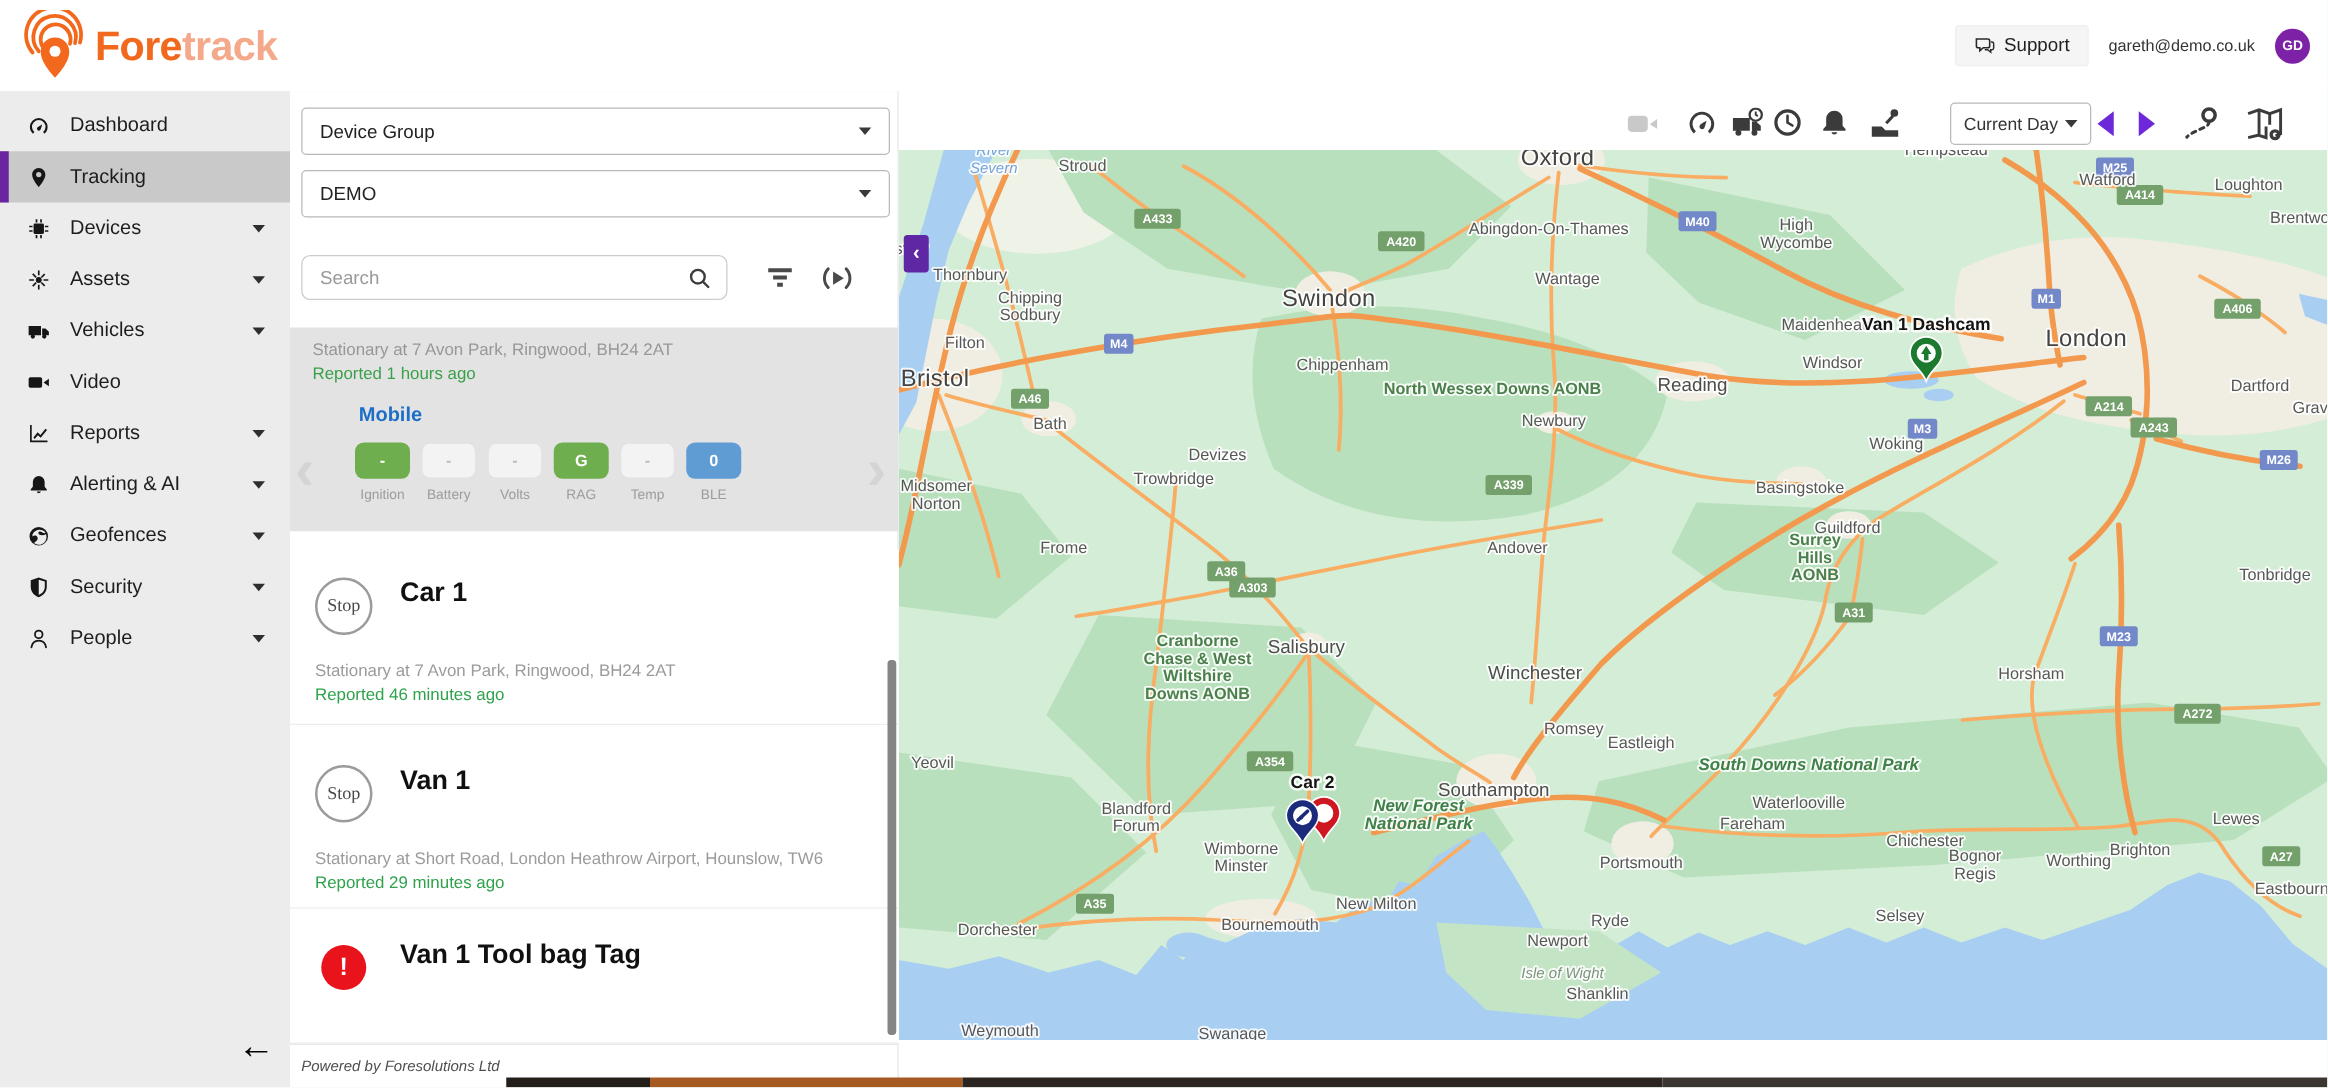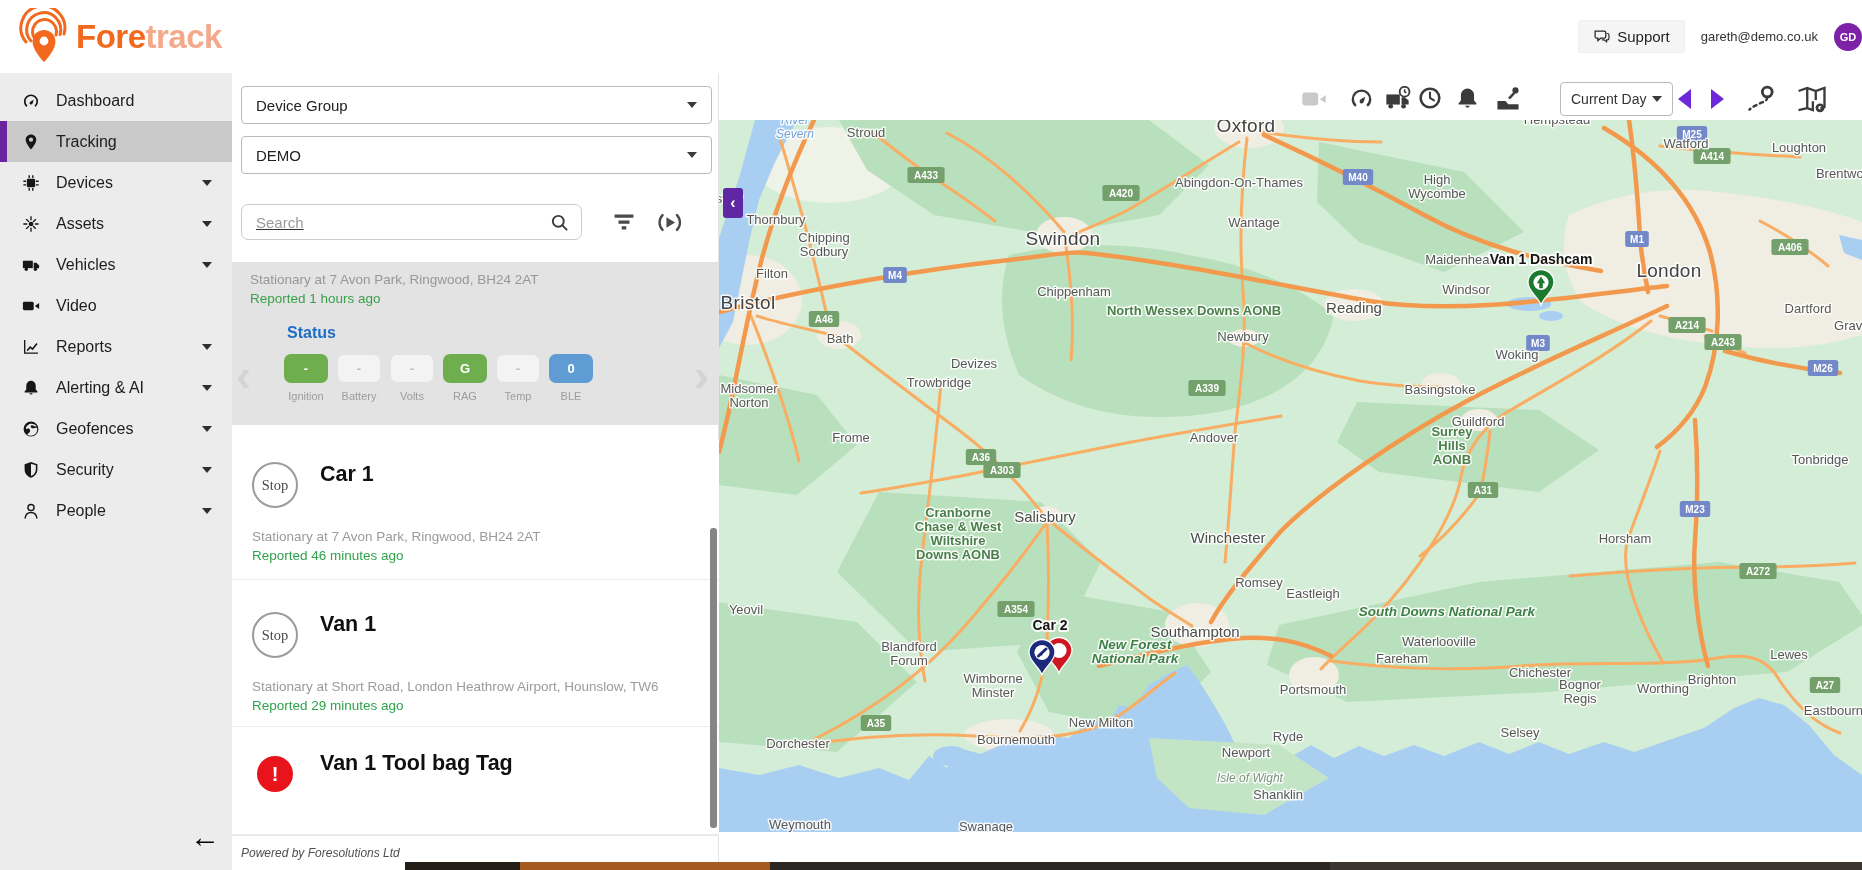--- a/index.html
+++ b/index.html
@@ -6,21 +6,21 @@
   #app{position:relative;width:1862px;height:870px;overflow:hidden;
        font-family:"Liberation Sans",sans-serif;background:#fff;}
 
   
   #header{position:absolute;left:0;top:0;width:1862px;height:73px;background:#fff;
           border-bottom:1px solid #ececec;display:flex;align-items:center;gap:11px;}
   #logo{display:flex;align-items:center;margin-left:16px;cursor:pointer;}
   #logo svg{display:block;}
   .brand{font-size:33px;font-weight:bold;letter-spacing:-0.5px;margin-left:4px;}
   .brand .b1{color:#f2691d;} .brand .b2{color:#f4a98b;}
-  #header-right{margin-left:auto;display:flex;align-items:center;gap:16px;}
+  #header-right{margin-left:auto;display:flex;align-items:center;gap:16px;padding-right:14px;}
   #support-btn{display:flex;align-items:center;gap:7px;background:#f5f5f5;border:1px solid #efefef;
           border-radius:3px;padding:7px 14px;font-size:15px;color:#1f1f1f;cursor:pointer;}
   #support-btn .ic{width:17px;height:17px;color:#2a2a2a;}
   #user-email{font-size:13px;color:#333;}
   #avatar{width:28px;height:28px;border-radius:50%;background:#7d22a7;color:#fff;font-size:11px;
           font-weight:bold;display:flex;align-items:center;justify-content:center;cursor:pointer;}
 
   
   #sidebar{position:absolute;left:0;top:73px;width:232px;height:797px;background:#ececec;}
   .sitem{position:relative;display:flex;align-items:center;height:41px;padding-left:22px;
@@ -37,21 +37,21 @@
   #panel{position:absolute;left:232px;top:73px;width:487px;height:797px;background:#fff;
          border-right:1px solid #e3e3e3;box-sizing:border-box;}
   .psel{position:absolute;left:9px;width:471px;height:38px;border:1px solid #b9b9b9;border-radius:4px;
         display:flex;align-items:center;justify-content:space-between;padding:0 14px;font-size:15px;
         color:#222;background:#fff;cursor:pointer;box-sizing:border-box;}
   #sel-group{top:13px;gap:29px;} #sel-account{top:63px;}
   .caret{width:0;height:0;border-left:5px solid transparent;border-right:5px solid transparent;
          border-top:6px solid #3a3a3a;}
   #search-box{position:absolute;left:9px;top:131px;width:341px;height:36px;border:1px solid #ccc;
         border-radius:7px;display:flex;align-items:center;padding:0 12px;box-sizing:border-box;}
-  #search-box input{border:none;outline:none;flex:1;font-size:15px;color:#333;font-family:inherit;background:transparent;text-decoration:underline;}
+  #search-box input{border:none;outline:none;flex:1;font-size:15px;color:#333;font-family:inherit;background:transparent;}
   #search-box input::placeholder{color:#9a9a9a;}
   #search-box .ic{width:19px;height:19px;color:#3c3c3c;}
   .tool-ic{position:absolute;width:28px;height:28px;color:#4a4a4a;cursor:pointer;}
   #filter-ic{left:379px;top:136px;} #broadcast-ic{left:424px;top:136px;}
 
   #status-card{position:absolute;left:0;top:189px;width:487px;height:163px;background:#e3e3e3;}
   #sc-addr{position:absolute;left:18px;top:10px;font-size:13.5px;color:#979797;}
   #sc-rep{position:absolute;left:18px;top:29px;font-size:13.5px;color:#3aa04a;}
   #sc-title{position:absolute;left:55px;top:62px;font-size:16px;font-weight:bold;color:#1e6ec8;}
   #sc-chips{position:absolute;left:52px;top:92px;display:flex;}
@@ -270,21 +270,21 @@
           <path d="M2.2 3.4h11.6v2H2.2zM4.6 7h6.8v2H4.6zM6.6 10.6h2.8v2H6.6z"></path>
         </svg></span>
     <span class="tool-ic" id="broadcast-ic"><svg viewBox="0 0 16 16" width="27" height="27" fill="currentColor">
           <path d="M6.2 4.9v6.2L11.3 8z"></path>
           <path d="M3.9 3.6a6.3 6.3 0 0 0 0 8.8M12.4 3.6a6.3 6.3 0 0 1 0 8.8" fill="none" stroke="currentColor" stroke-width="1.4" stroke-linecap="round"></path>
         </svg></span>
 
     <div id="status-card">
       <div id="sc-addr">Stationary at 7 Avon Park, Ringwood, BH24 2AT</div>
       <div id="sc-rep">Reported 1 hours ago</div>
-      <div id="sc-title">Status</div>
+      <div id="sc-title">Mobile</div>
       <div id="sc-chips">
           <div class="chipcol">
             <div class="chipbox chip-green">-</div>
             <div class="chiplab">Ignition</div>
           </div>
           <div class="chipcol">
             <div class="chipbox chip-gray">-</div>
             <div class="chiplab">Battery</div>
           </div>
           <div class="chipcol">

